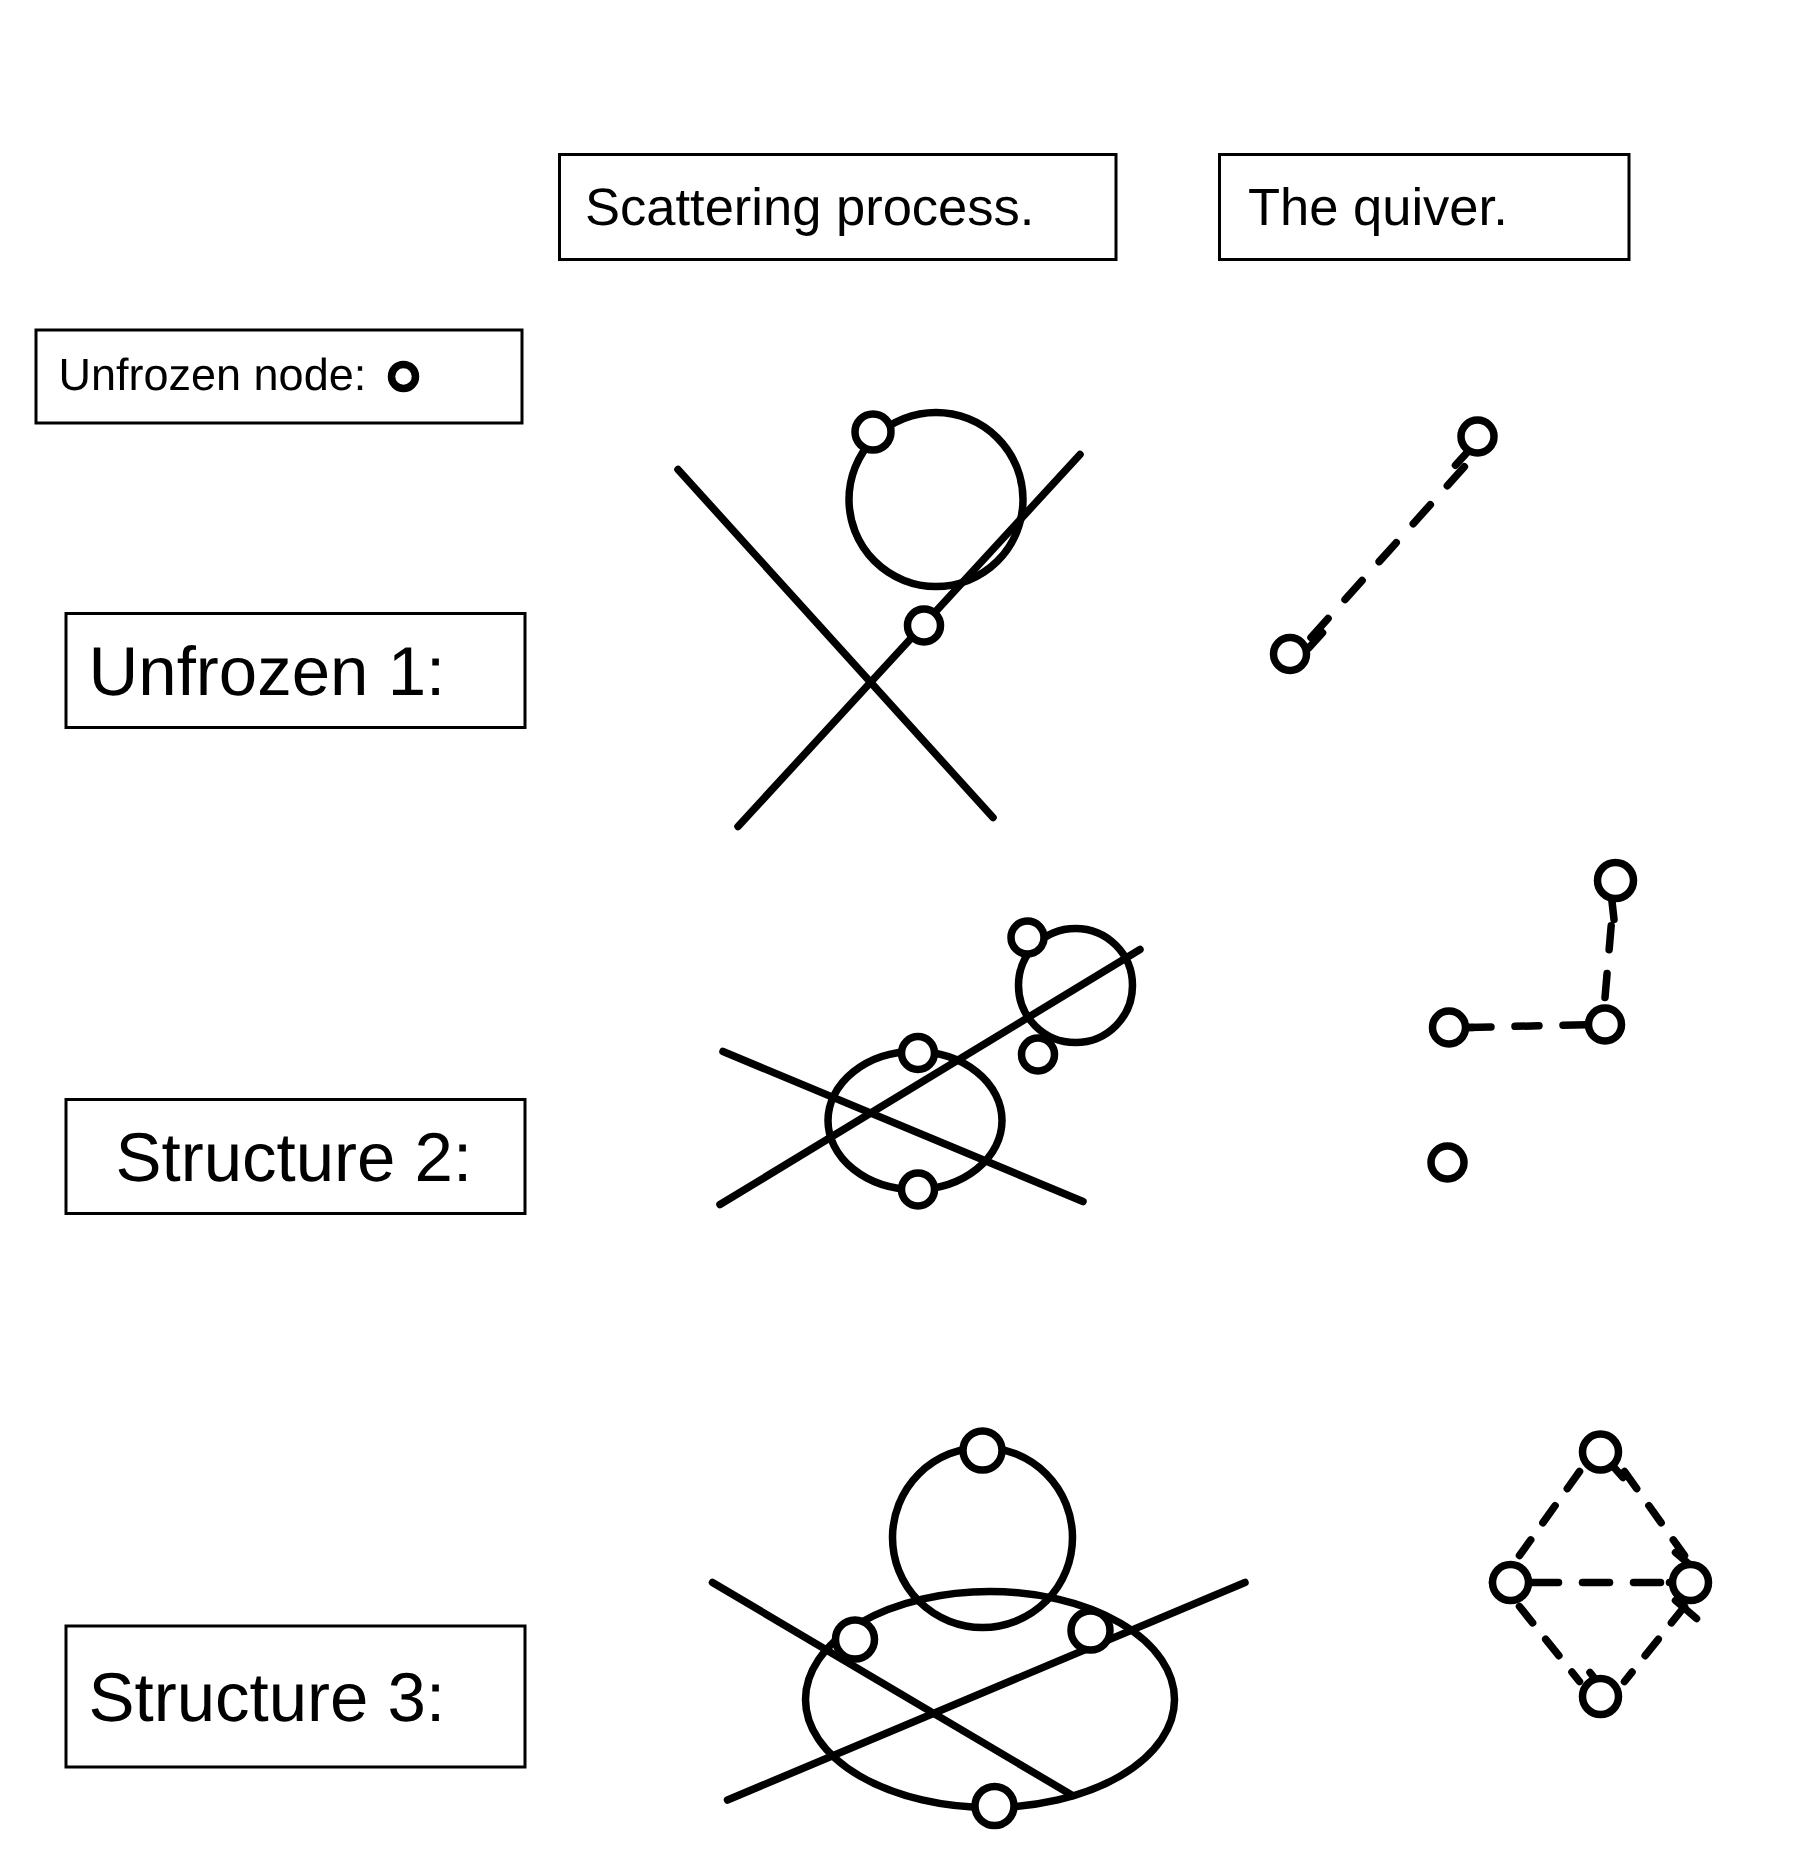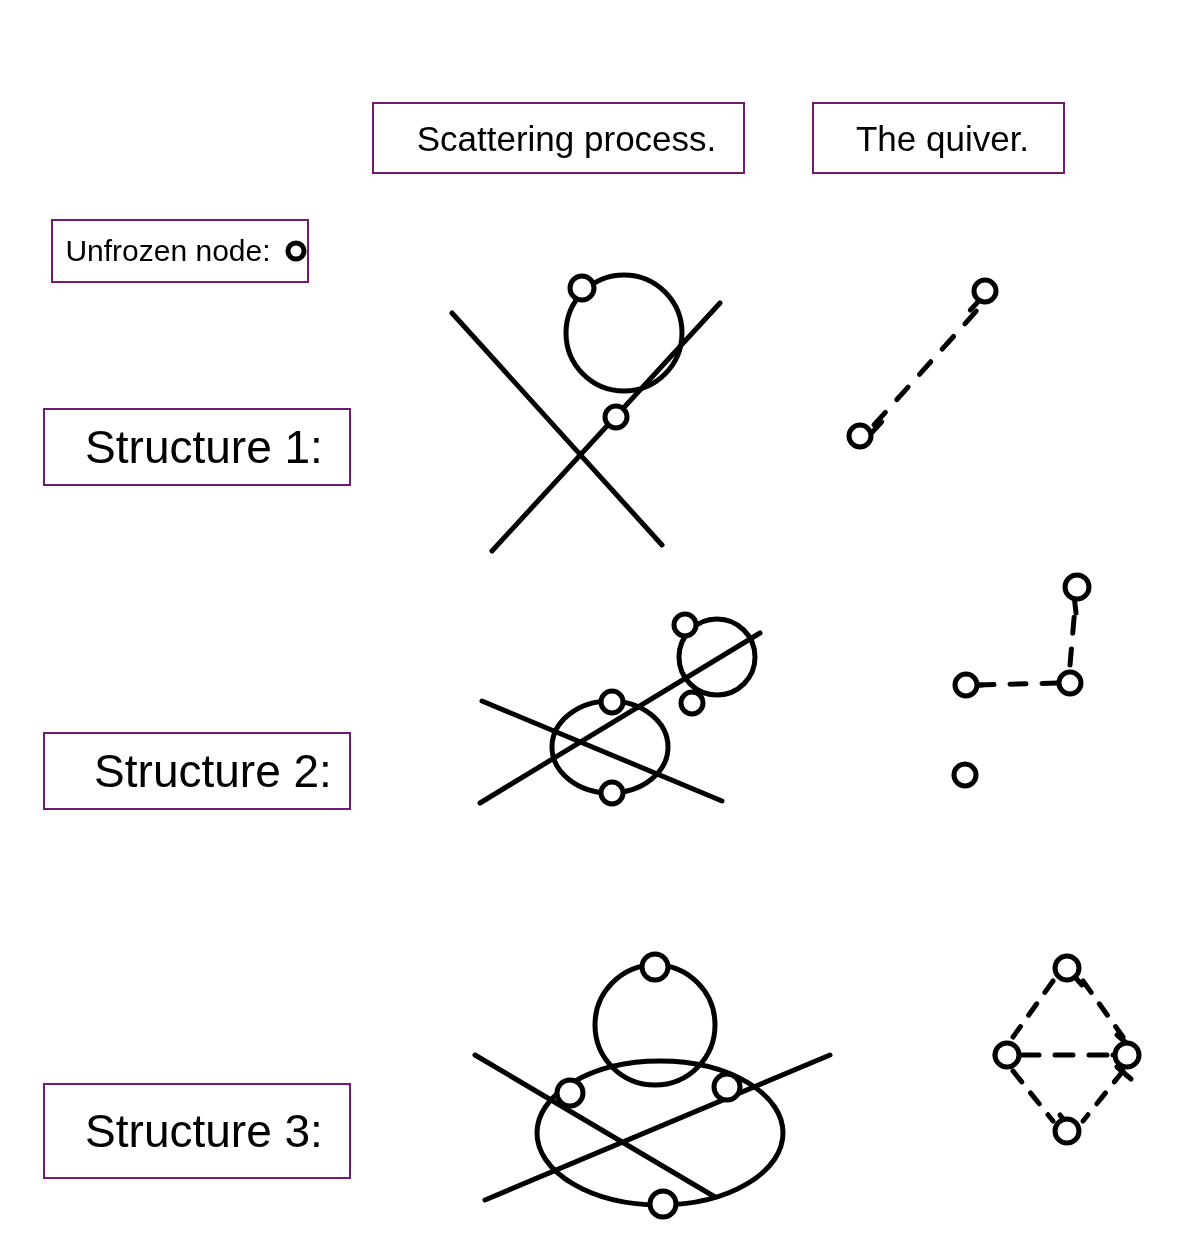--- a/index.html
+++ b/index.html
@@ -18,51 +18,50 @@
   .page {
     position: absolute;
     left: 0; top: 0;
     width: 1196px;
     height: 1249px;
   }
   .label-box {
     position: absolute;
     box-sizing: border-box;
     background: #ffffff;
-    border: 2px solid #701a75;
+    border: 2px solid #000000;
     display: flex;
     align-items: center;
-    justify-content: center;
+    justify-content: flex-start;
     white-space: nowrap;
   }
   .label-box .txt {
     display: inline-block;
     line-height: 1;
   }
 
   
   #box-scattering {
     left: 372px; top: 102px;
     width: 373px; height: 72px;
     padding-left: 16px;
   }
   #box-scattering .txt { font-size: 35px; }
 
   #box-quiver {
     left: 812px; top: 102px;
-    width: 253px; height: 72px;
-    padding-left: 8px;
+    width: 275px; height: 72px;
+    padding-left: 18px;
   }
   #box-quiver .txt { font-size: 35px; }
 
   #box-unfrozen {
     left: 23px; top: 219px;
-    width: 258px; height: 64px;
+    width: 326px; height: 64px;
     padding-left: 14px;
-    margin-left: 28px;
   }
   #box-unfrozen .txt { font-size: 30px; }
   #box-unfrozen .legend-node-holder {
     display: inline-flex;
     align-items: center;
     margin-left: 12px;
   }
 
   #box-structure-1 {
     left: 43px; top: 408px;
@@ -104,21 +103,21 @@
   <div class="label-box" id="box-unfrozen">
     <span class="txt">Unfrozen node:</span>
     <span class="legend-node-holder">
       <svg width="26" height="26" viewBox="0 0 26 26" aria-hidden="true">
         <circle cx="13" cy="13" r="8" fill="#ffffff" stroke="#000000" stroke-width="5"></circle>
       </svg>
     </span>
   </div>
 
   <div class="label-box" id="box-structure-1">
-    <span class="txt">Structure 1:</span>
+    <span class="txt">Unfrozen 1:</span>
   </div>
   <div class="label-box" id="box-structure-2">
     <span class="txt">Structure 2:</span>
   </div>
   <div class="label-box" id="box-structure-3">
     <span class="txt">Structure 3:</span>
   </div>
 
   <div class="diagram" style="left:420px; top:255px;">
     <svg width="360" height="330" viewBox="0 0 360 330">

